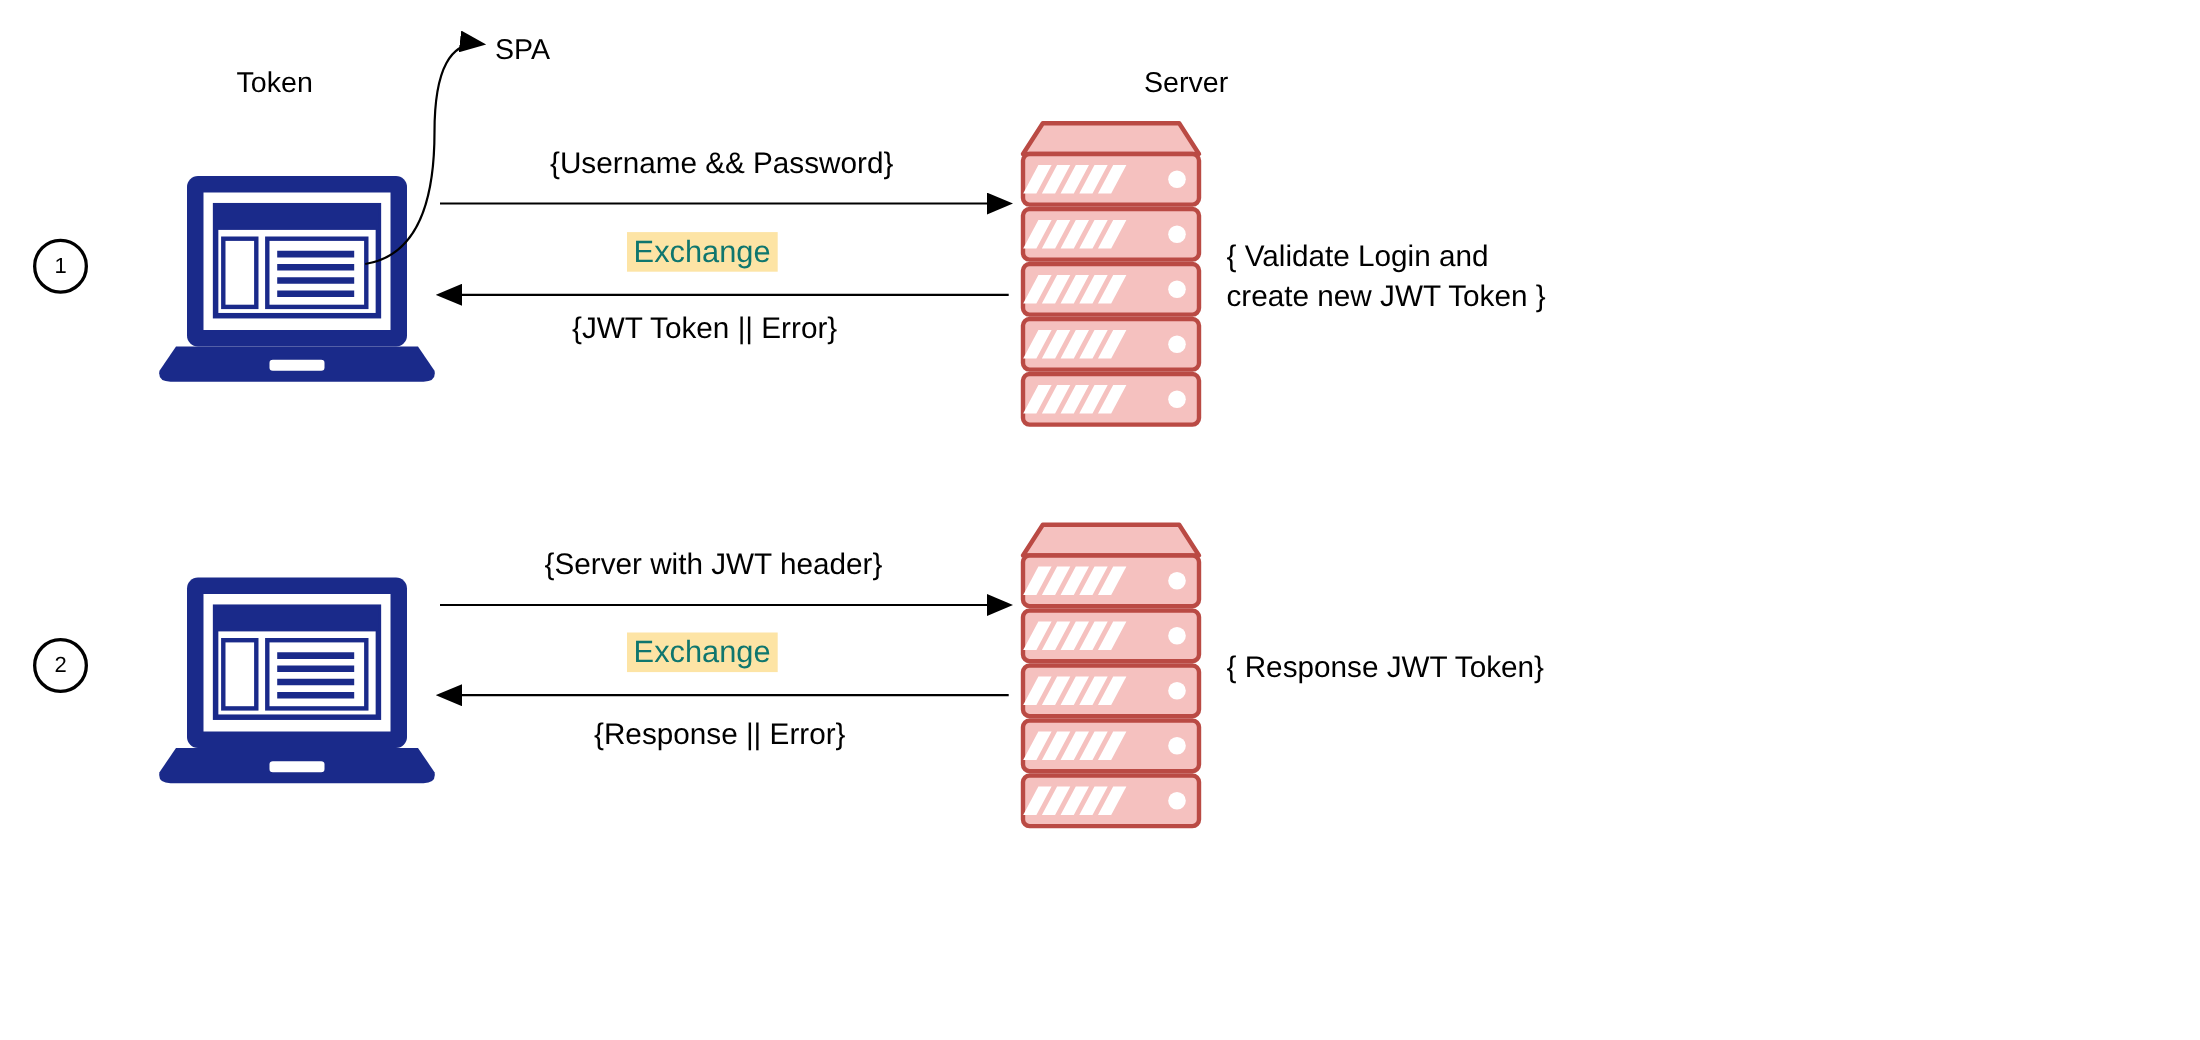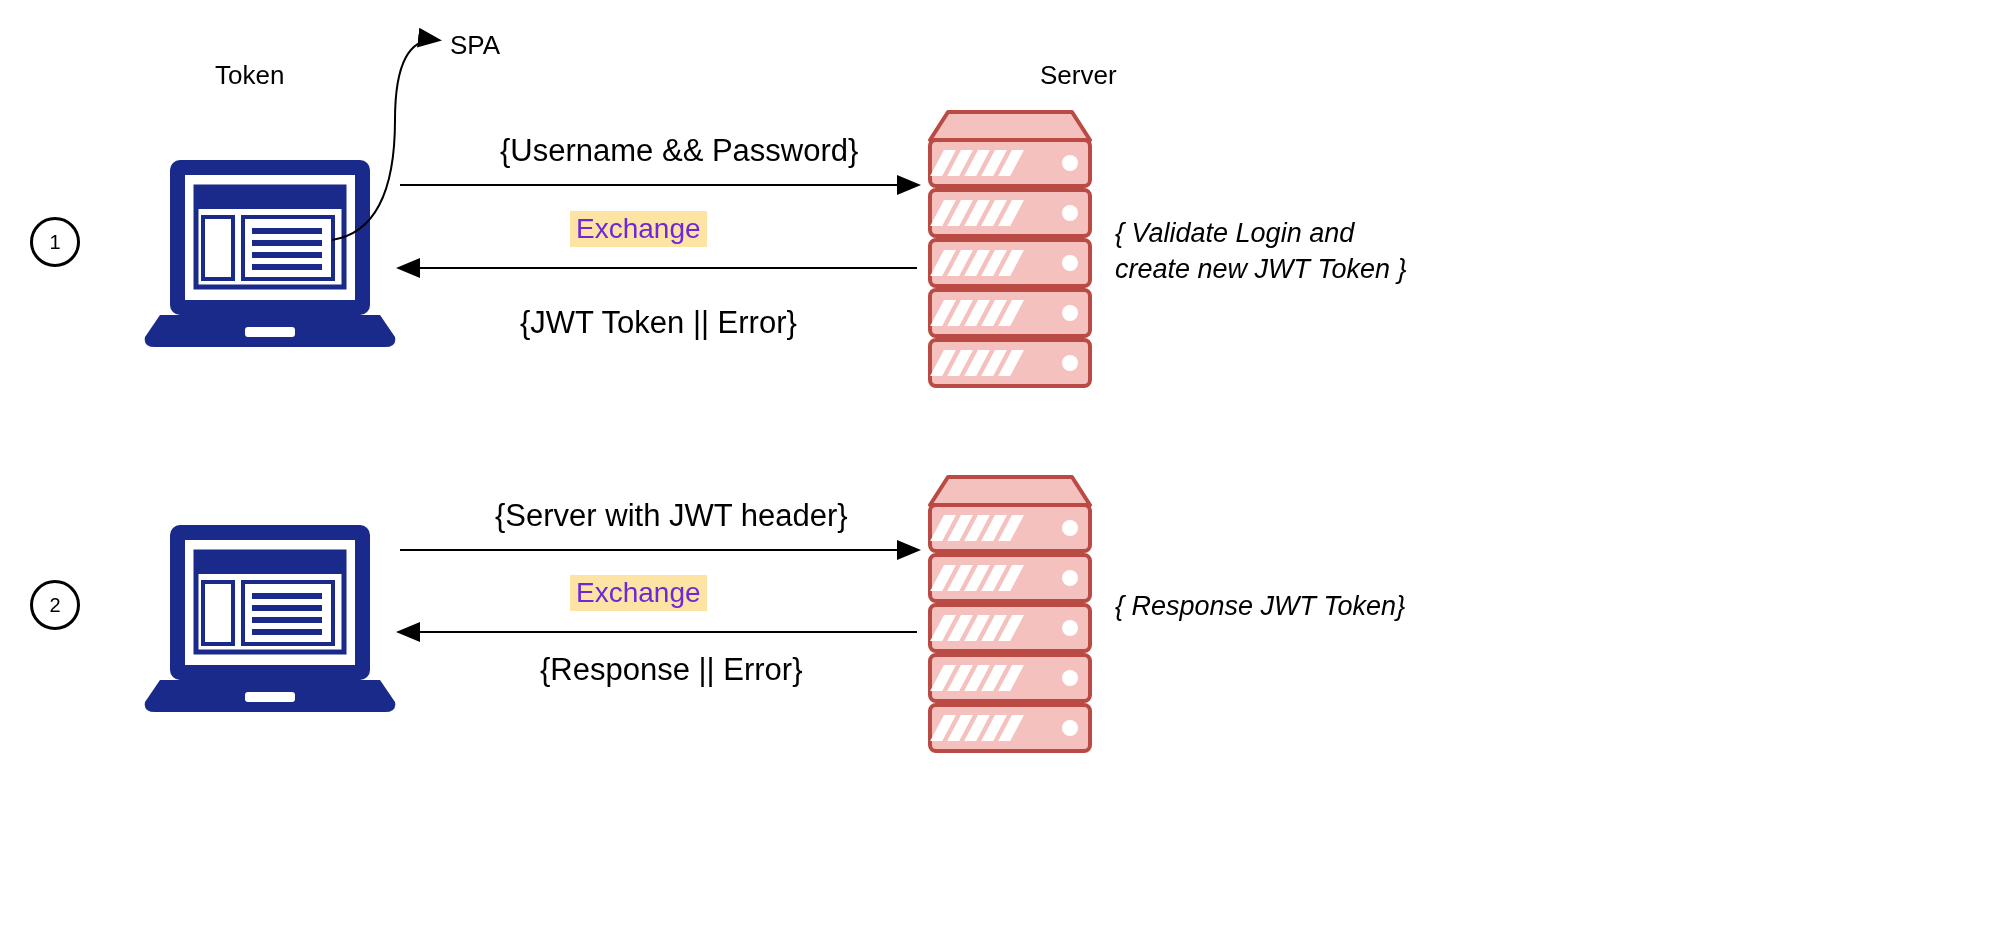--- a/index.html
+++ b/index.html
@@ -13,34 +13,33 @@
     }
     .label {
       position: absolute;
       font-size: 26px;
       color: #000;
     }
     .header-label {
       font-size: 26px;
     }
     .msg-label {
-      font-size: 31px;
+      font-size: 27px;
       color: #000;
     }
     .highlight {
       background: #fde4a5;
-      color: #6d28d9;
+      color: #0f766e;
       padding: 2px 6px;
       font-size: 28px;
     }
     .server-note {
       font-size: 27px;
       color: #000;
       line-height: 1.35;
-      font-style: italic;
     }
     .step-circle {
       position: absolute;
       width: 50px;
       height: 50px;
       border: 3px solid #000;
       border-radius: 50%;
       display: flex;
       align-items: center;
       justify-content: center;
@@ -63,21 +62,21 @@
 <div class="step-circle" style="left:30px; top:580px;">
   <span>2</span>
 </div>
 
 <div class="label header-label" style="left:215px; top:60px;">Token</div>
 <div class="label header-label" style="left:1040px; top:60px;text-align:right;">Server</div>
 <div class="label header-label" style="left:450px; top:30px;text-align:center;">SPA</div>
 
 <div class="label msg-label" style="left:500px; top:133px;">{Username &amp;&amp; Password}</div>
 <div class="label highlight" style="left:570px; top:211px;">Exchange</div>
-<div class="label msg-label" style="left:520px; top:305px;text-align:center;">{JWT Token || Error}</div>
+<div class="label msg-label" style="left:520px; top:283px;text-align:center;">{JWT Token || Error}</div>
 <div class="label server-note" style="left:1115px; top:215px; width:320px; white-space:pre-line;">{ Validate Login and
 create new JWT Token }</div>
 
 <div class="label msg-label" style="left:495px; top:498px;">{Server with JWT header}</div>
 <div class="label highlight" style="left:570px; top:575px;">Exchange</div>
 <div class="label msg-label" style="left:540px; top:652px;text-align:center;">{Response || Error}</div>
 <div class="label server-note" style="left:1115px; top:588px;">{ Response JWT Token}</div>
 
 <svg class="diagram">
   <defs>

